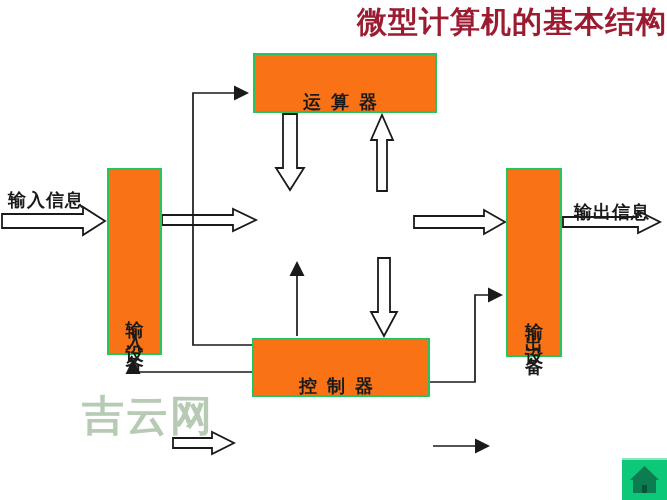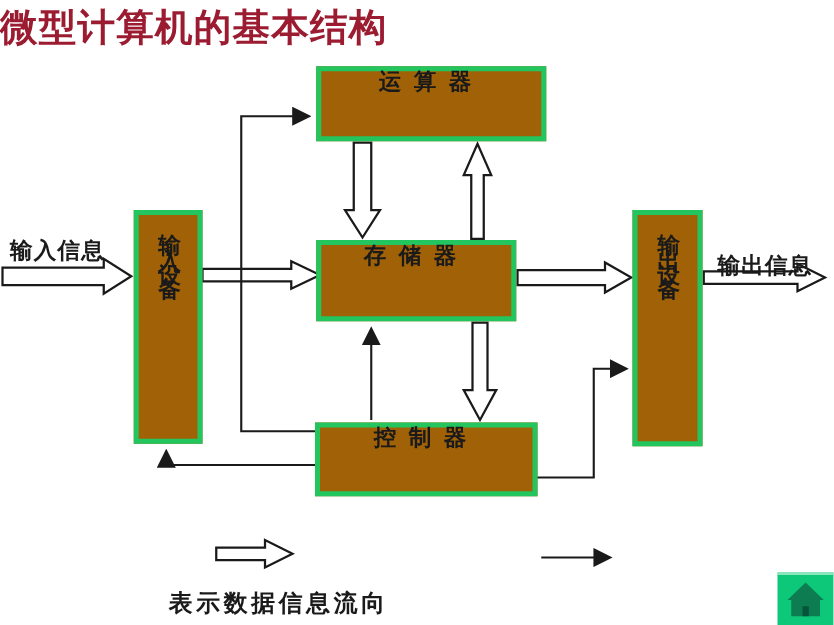--- a/index.html
+++ b/index.html
@@ -1,26 +1,26 @@
 <!DOCTYPE html>
 <html><head>
 <meta charset="utf-8">
 <style>
   html,body{margin:0;padding:0;background:#fff;}
   #slide{
     position:relative;width:667px;height:500px;background:#ffffff;
     font-family:"DejaVu Sans","Liberation Sans",sans-serif;overflow:hidden;
   }
   #slide-title{
-    position:absolute;left:0;top:2px;width:667px;text-align:left;
+    position:absolute;left:0;top:2px;width:667px;text-align:right;
     font-size:30px;font-weight:bold;color:#9b1b31;letter-spacing:1px;
   }
   .dbox{
-    position:absolute;border:4px solid #22c55e;background:#a16207;
-    display:flex;align-items:flex-start;justify-content:center;box-sizing:border-box;
+    position:absolute;border:2px solid #22c55e;background:#f97316;
+    display:flex;align-items:flex-end;justify-content:center;box-sizing:border-box;
   }
   .box-label{
     font-size:18px;font-weight:bold;color:#1a1a1a;letter-spacing:10px;
     white-space:nowrap;line-height:1;
   }
   .vbox .box-label{
     writing-mode:vertical-lr;text-orientation:upright;letter-spacing:12px;
   }
   #box-alu{left:253px;top:53px;width:184px;height:60px;}
   #box-memory{left:253px;top:192px;width:160px;height:65px;}
@@ -81,38 +81,35 @@
       <path d="M252,372 L133,372 L133,362" marker-end="url(#ah)"></path>
       <path d="M297,336 L297,264" marker-end="url(#ah)"></path>
       <path d="M415,382 L475,382 L475,295 L500,295" marker-end="url(#ah)"></path>
       <path d="M433,446 L487,446" marker-end="url(#ah)"></path>
     </g>
   </svg>
 
   <div id="box-alu" class="dbox">
     <span class="box-label">运算器</span>
   </div>
-  <div id="box-memory" class="dbox">
-    <span class="box-label">存储器</span>
-  </div>
   <div id="box-controller" class="dbox">
     <span class="box-label">控制器</span>
   </div>
   <div id="box-input" class="dbox vbox">
     <span class="box-label">输入设备</span>
   </div>
   <div id="box-output" class="dbox vbox">
     <span class="box-label">输出设备</span>
   </div>
 
   <div id="label-input-info" class="io-label">输入信息</div>
   <div id="label-output-info" class="io-label">输出信息</div>
 
-  <div id="legend-data-flow-label" class="legend-label">表示数据信息流向</div>
 
+  <div id="watermark">吉云网</div>
 
   <button id="home-button">
     <svg width="41" height="36" viewBox="0 0 41 36">
       <polygon points="20.5,4 35,18 6,18" fill="#0d7c50"></polygon>
       <rect x="9" y="16" width="23" height="15" fill="#0d7c50"></rect>
       <rect x="18" y="23" width="5" height="8" fill="#06543a"></rect>
     </svg>
   </button>
 
 </div>

